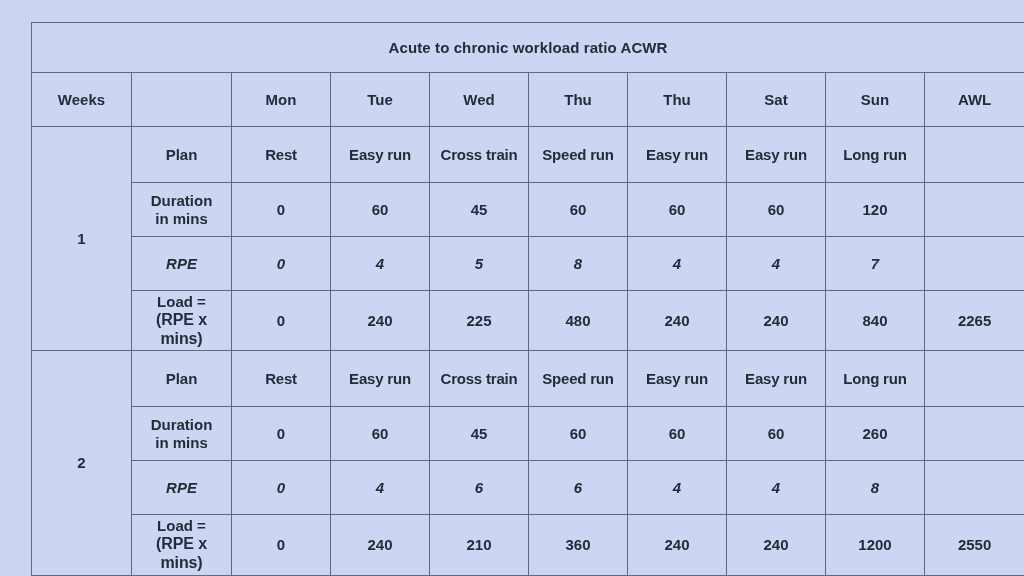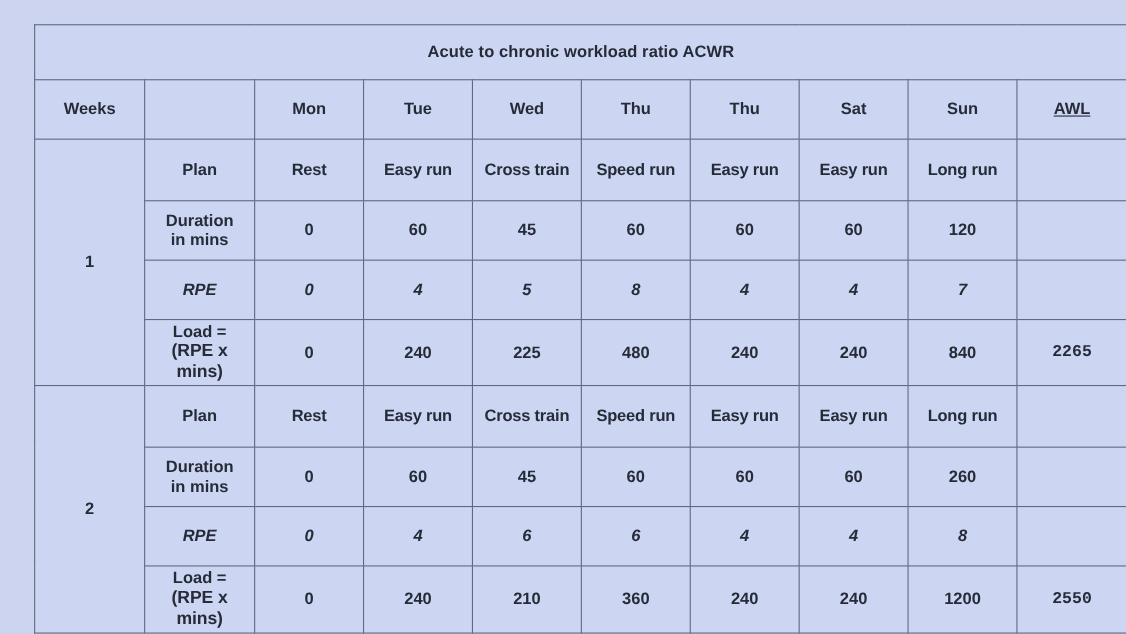--- a/index.html
+++ b/index.html
@@ -55,21 +55,20 @@
   }
   td.head-cell {
     height: 54px;
     font-size: 15.5px;
   }
   td.head-blank { }
   td.awl-head {
     background: #13b0bf;
     color: #16323c;
     font-size: 15.5px;
-    text-decoration: underline;
   }
   td.week-num {
     font-size: 27px;
     font-weight: bold;
     color: #262b38;
   }
   td.row-label {
     font-size: 14.5px;
   }
   td.row-label .sub {
@@ -84,21 +83,20 @@
     letter-spacing: -0.2px;
   }
   td.plan-green {
     background: #7caf32;
     color: #1f2a14;
   }
   td.awl-total {
     background: #13b0bf;
     color: #14313b;
     font-size: 16px;
-    font-family: Liberation Mono, monospace;
   }
   td.awl-blank { }
   td.num { font-size: 15px; }
   .r-plan { height: 56px; }
   .r-dur  { height: 54px; }
   .r-rpe  { height: 54px; font-style: italic; }
   .r-load { height: 54px; }
 </style>
 </head>
 <body>

